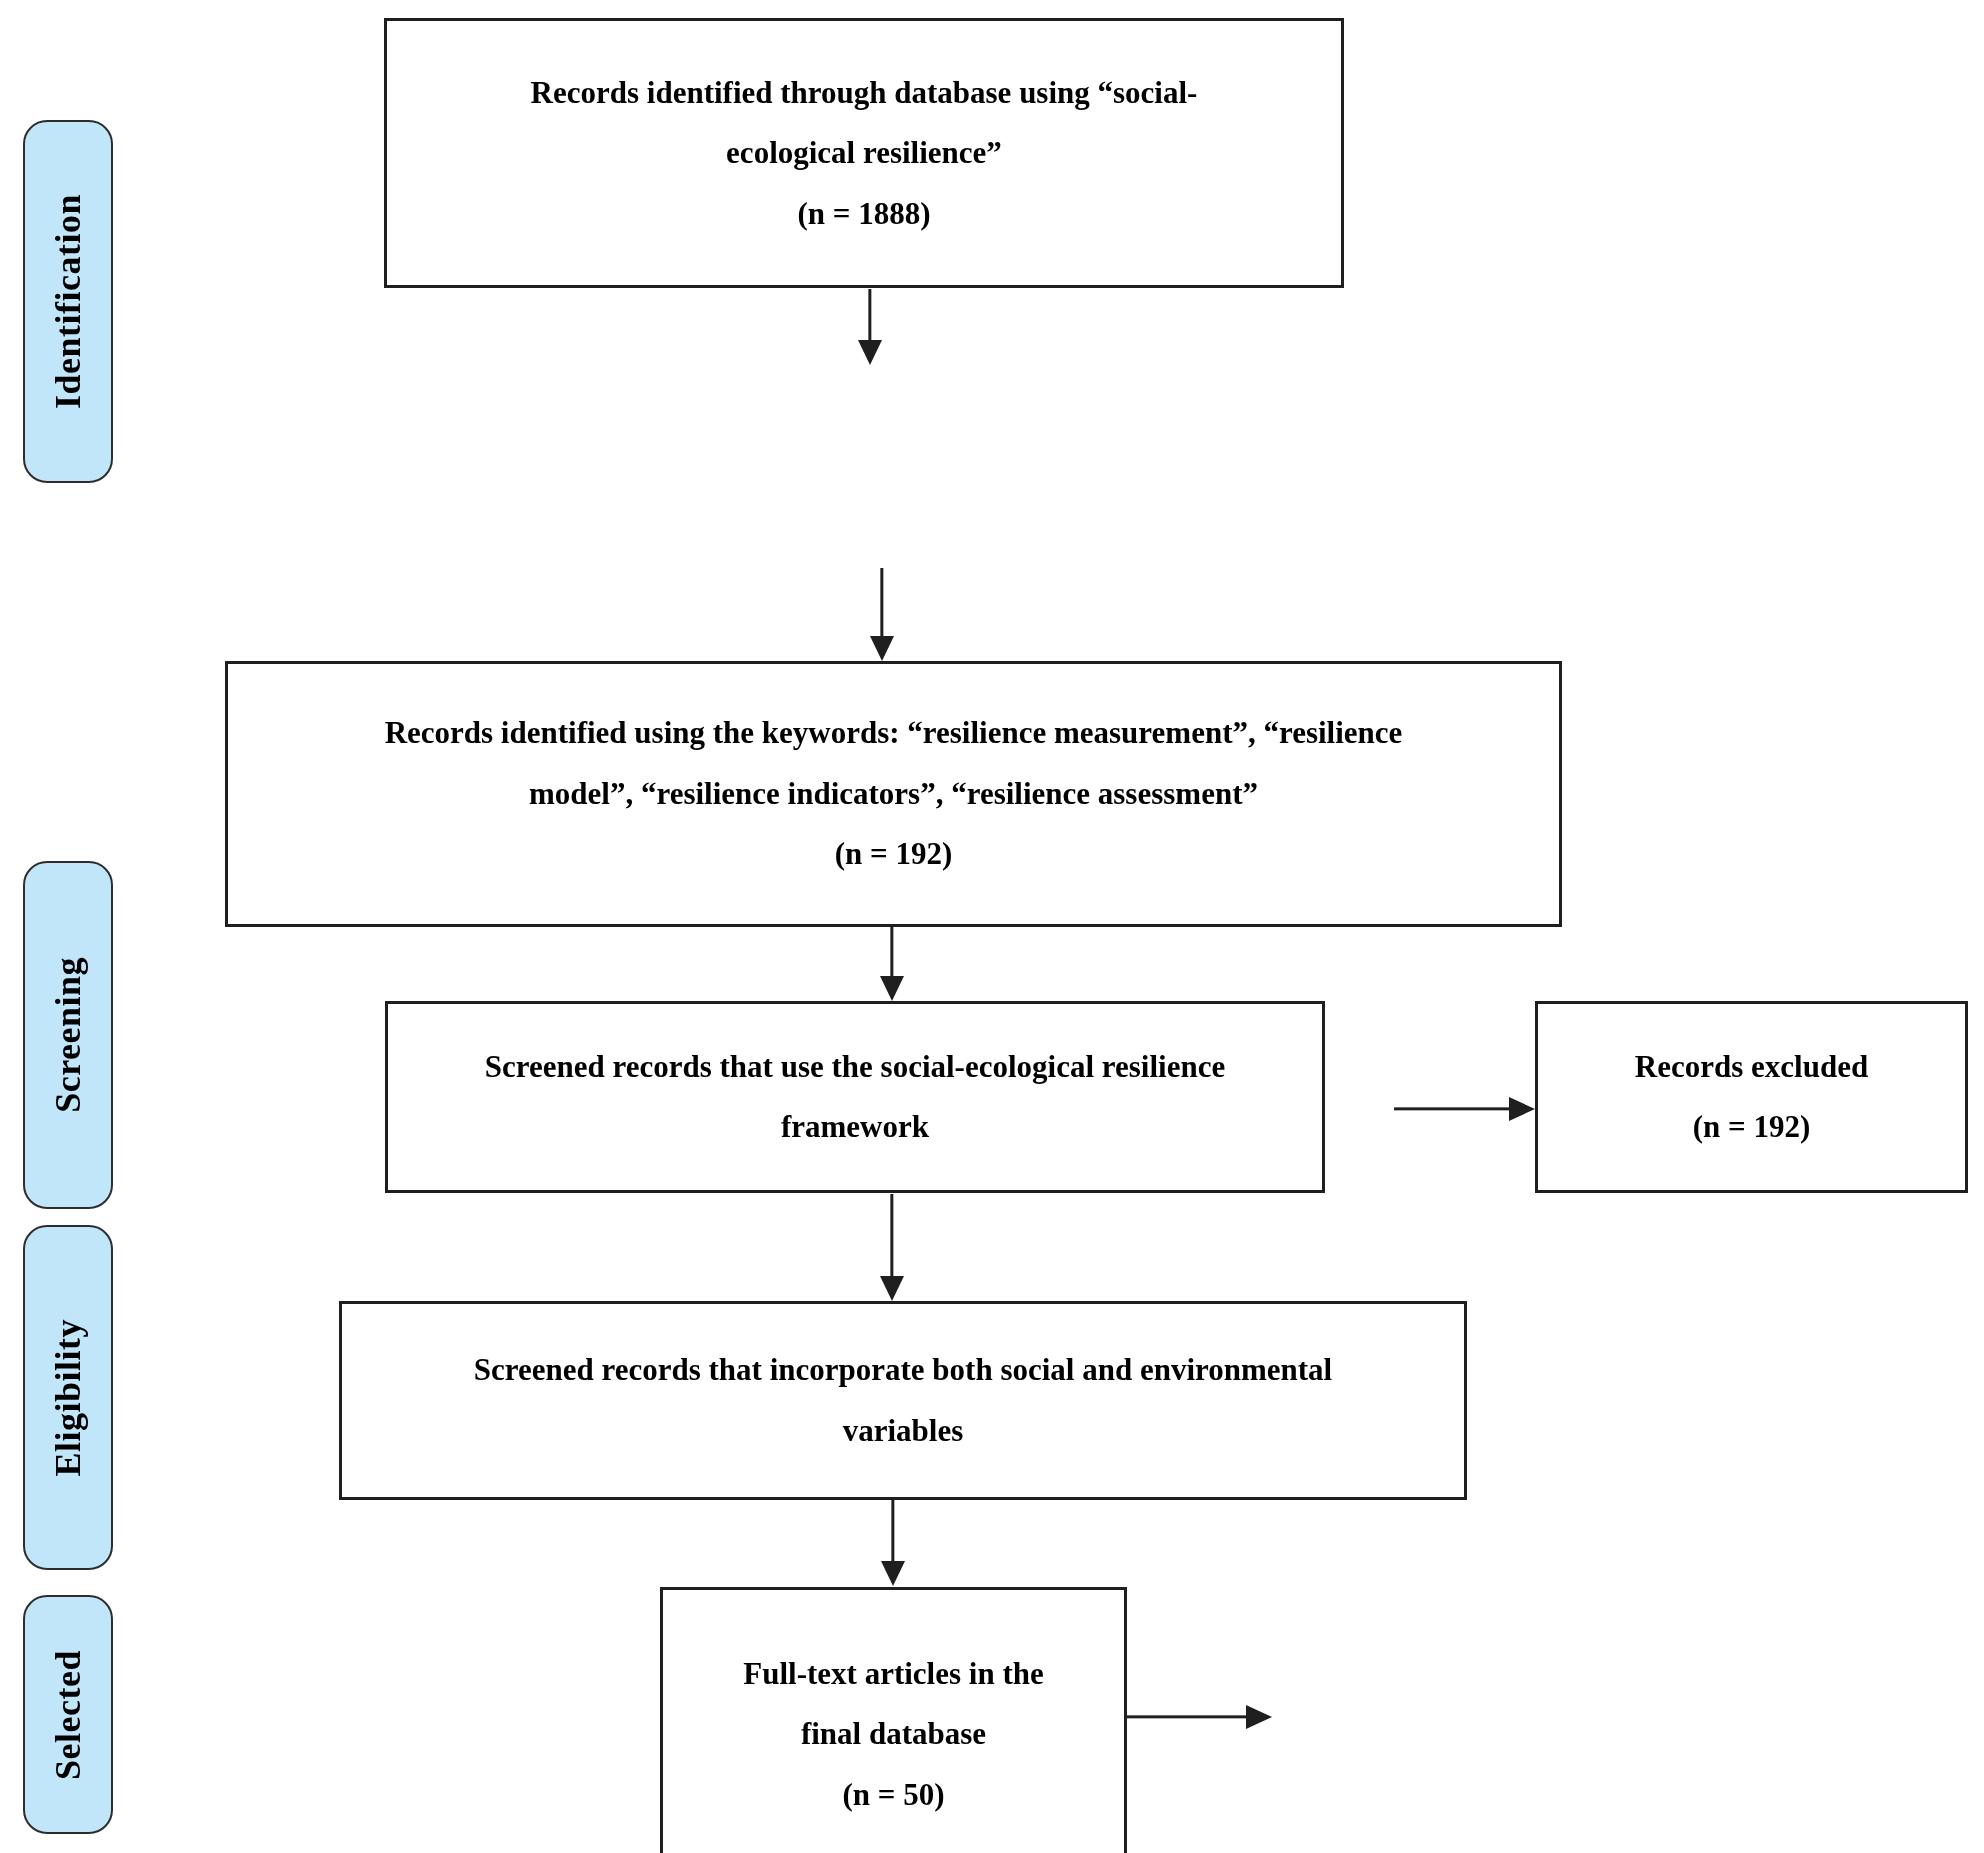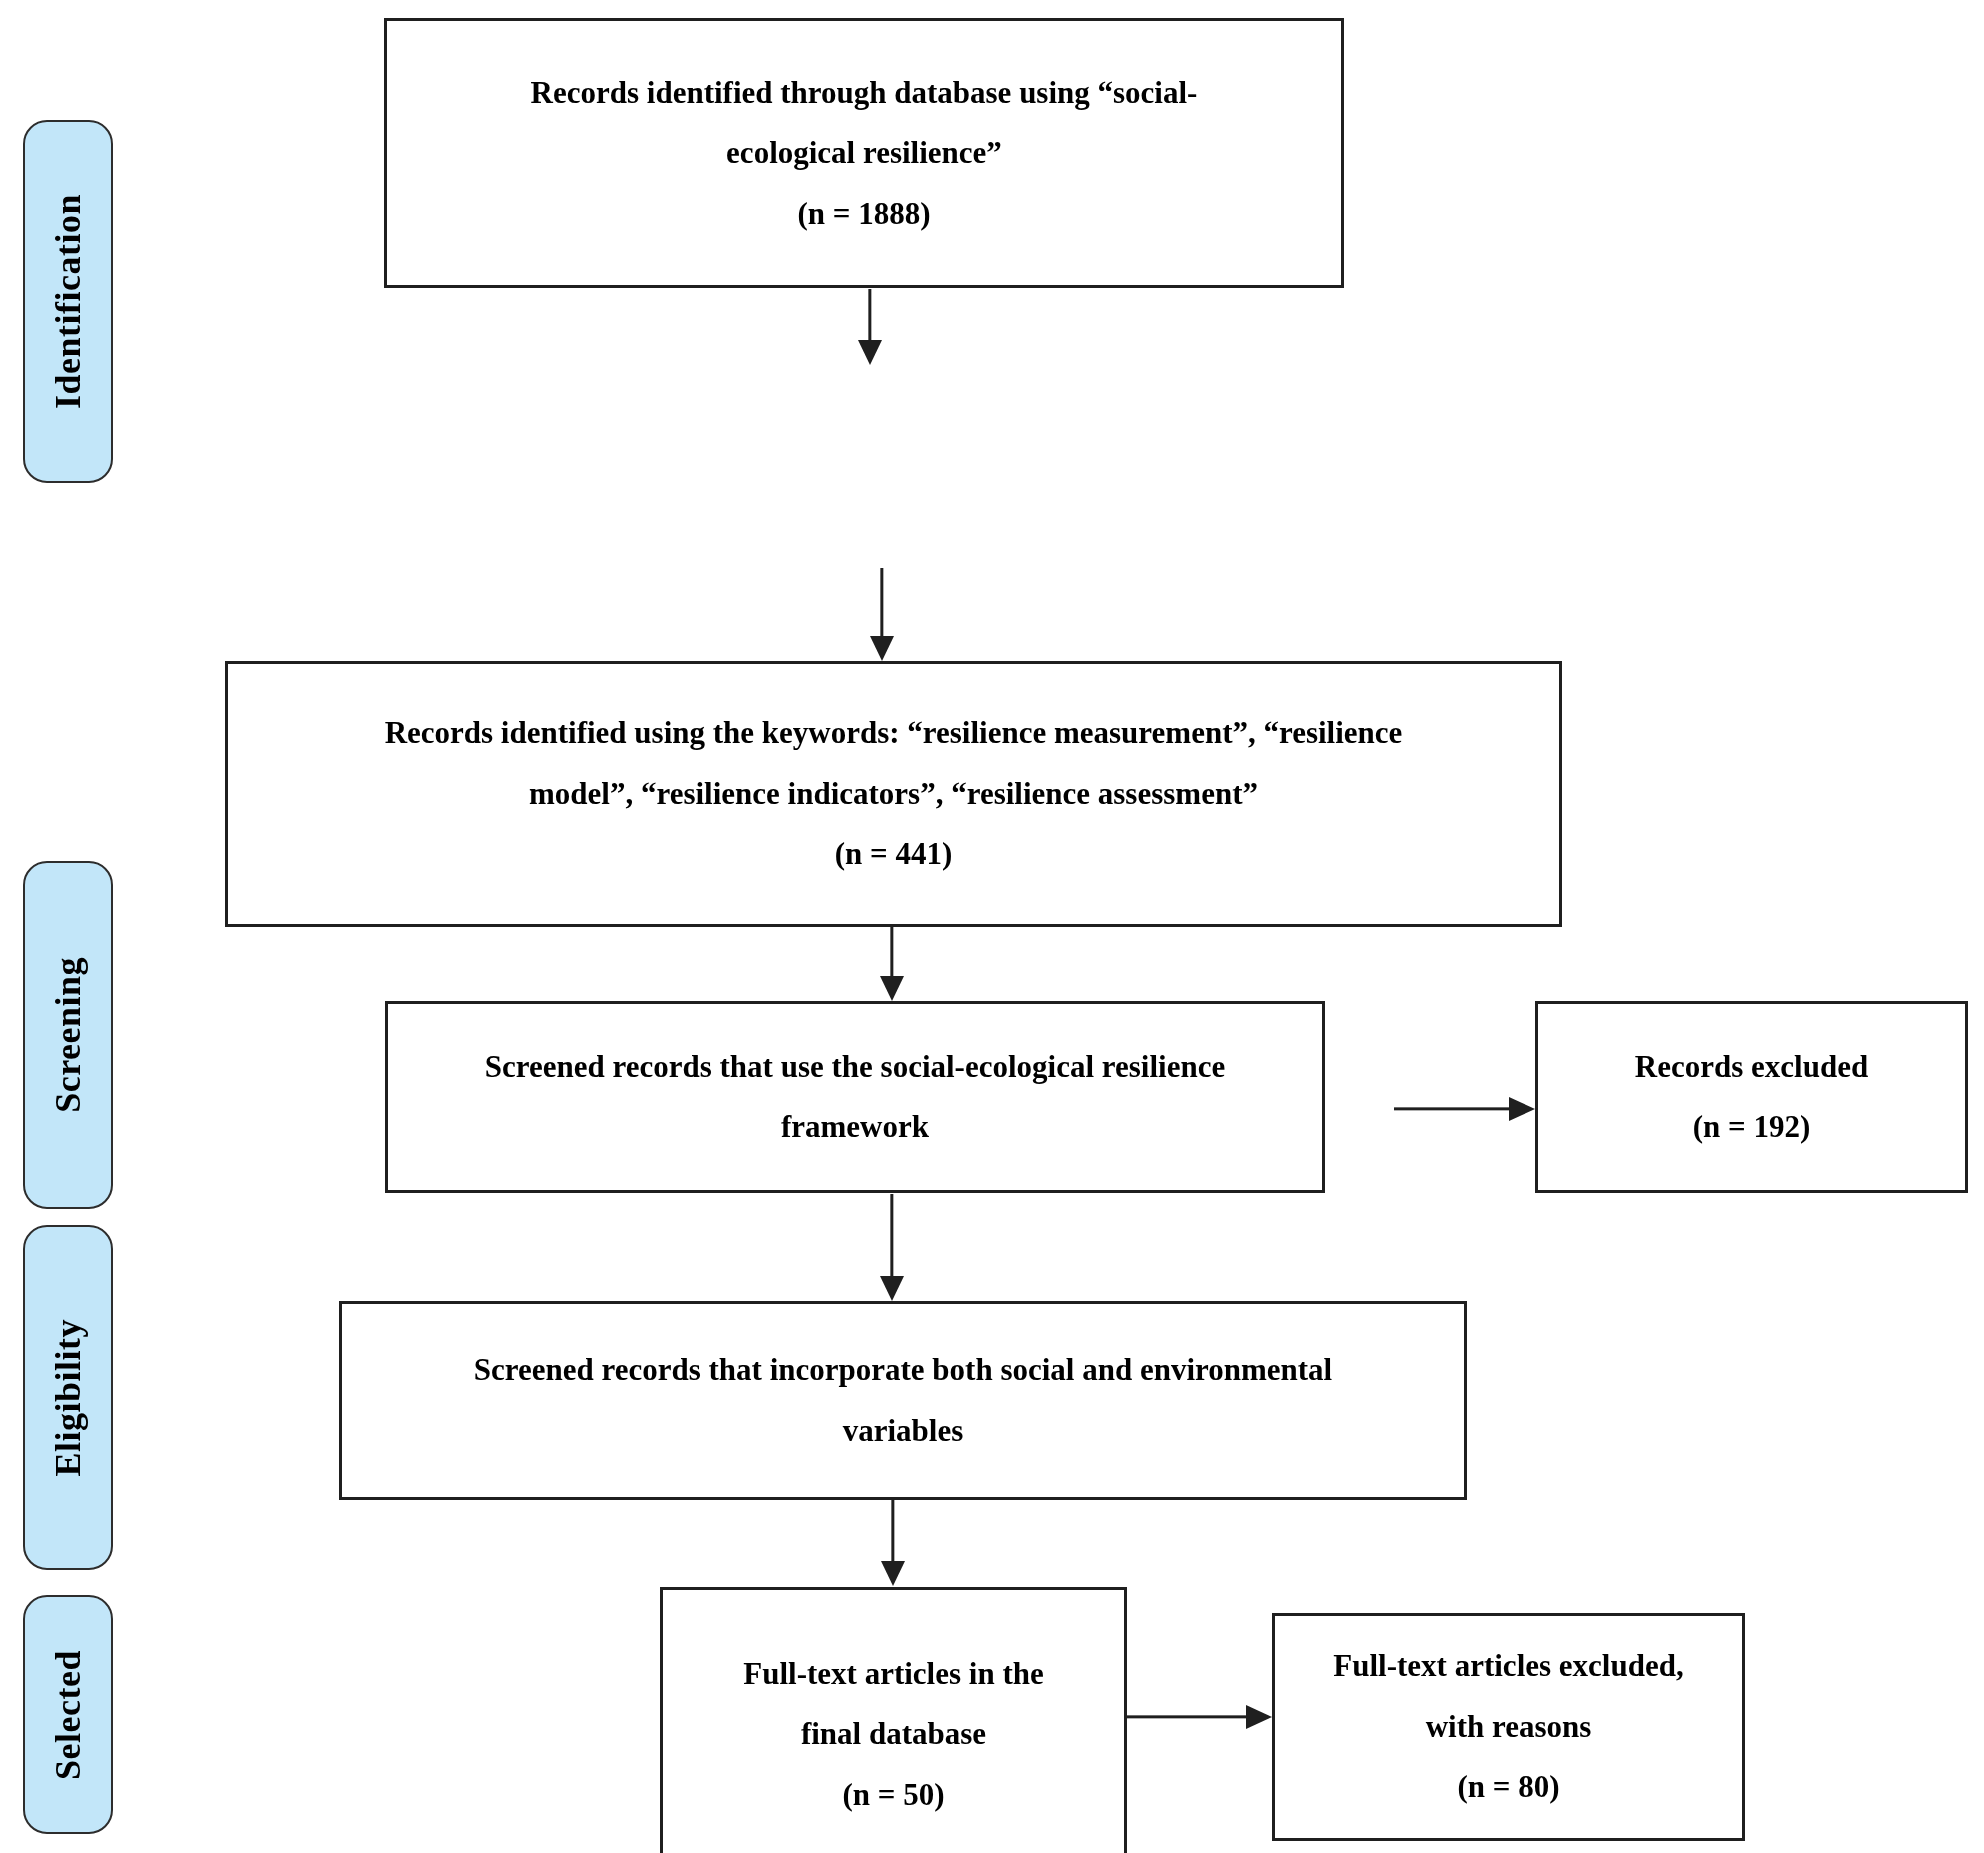--- a/index.html
+++ b/index.html
@@ -118,21 +118,21 @@
   <div class="fbox" style="left:384px;top:18.4px;width:960px;height:270px">
     <div class="btxt">Records identified through database using “social-
 ecological resilience”
 (n = 1888)</div>
   </div>
 
 
   <div class="fbox" style="left:225px;top:661px;width:1337px;height:266px">
     <div class="btxt">Records identified using the keywords: “resilience measurement”, “resilience
 model”, “resilience indicators”, “resilience assessment”
-(n = 441)</div>
+(n = 192)</div>
   </div>
 
   <div class="fbox" style="left:385px;top:1001px;width:940px;height:192px">
     <div class="btxt">Screened records that use the social-ecological resilience
 framework</div>
   </div>
 
   <div class="fbox" style="left:1535px;top:1001px;width:433px;height:192px">
     <div class="btxt">Records excluded
 (n = 192)</div>
@@ -142,25 +142,20 @@
     <div class="btxt">Screened records that incorporate both social and environmental
 variables</div>
   </div>
 
   <div class="fbox" style="left:660px;top:1587px;width:467px;height:295px">
     <div class="btxt">Full-text articles in the
 final database
 (n = 50)</div>
   </div>
 
-  <div class="fbox" style="left:1272px;top:1613px;width:473px;height:228px">
-    <div class="btxt">Full-text articles excluded,
-with reasons
-(n = 80)</div>
-  </div>
 
   <div class="varrow" style="left:857px;top:289px;height:76px">
     <div class="aline"></div>
     <div class="ahead"></div>
   </div>
   <div class="varrow" style="left:869px;top:568px;height:93px">
     <div class="aline"></div>
     <div class="ahead"></div>
   </div>
   <div class="varrow" style="left:879px;top:927px;height:74px">

